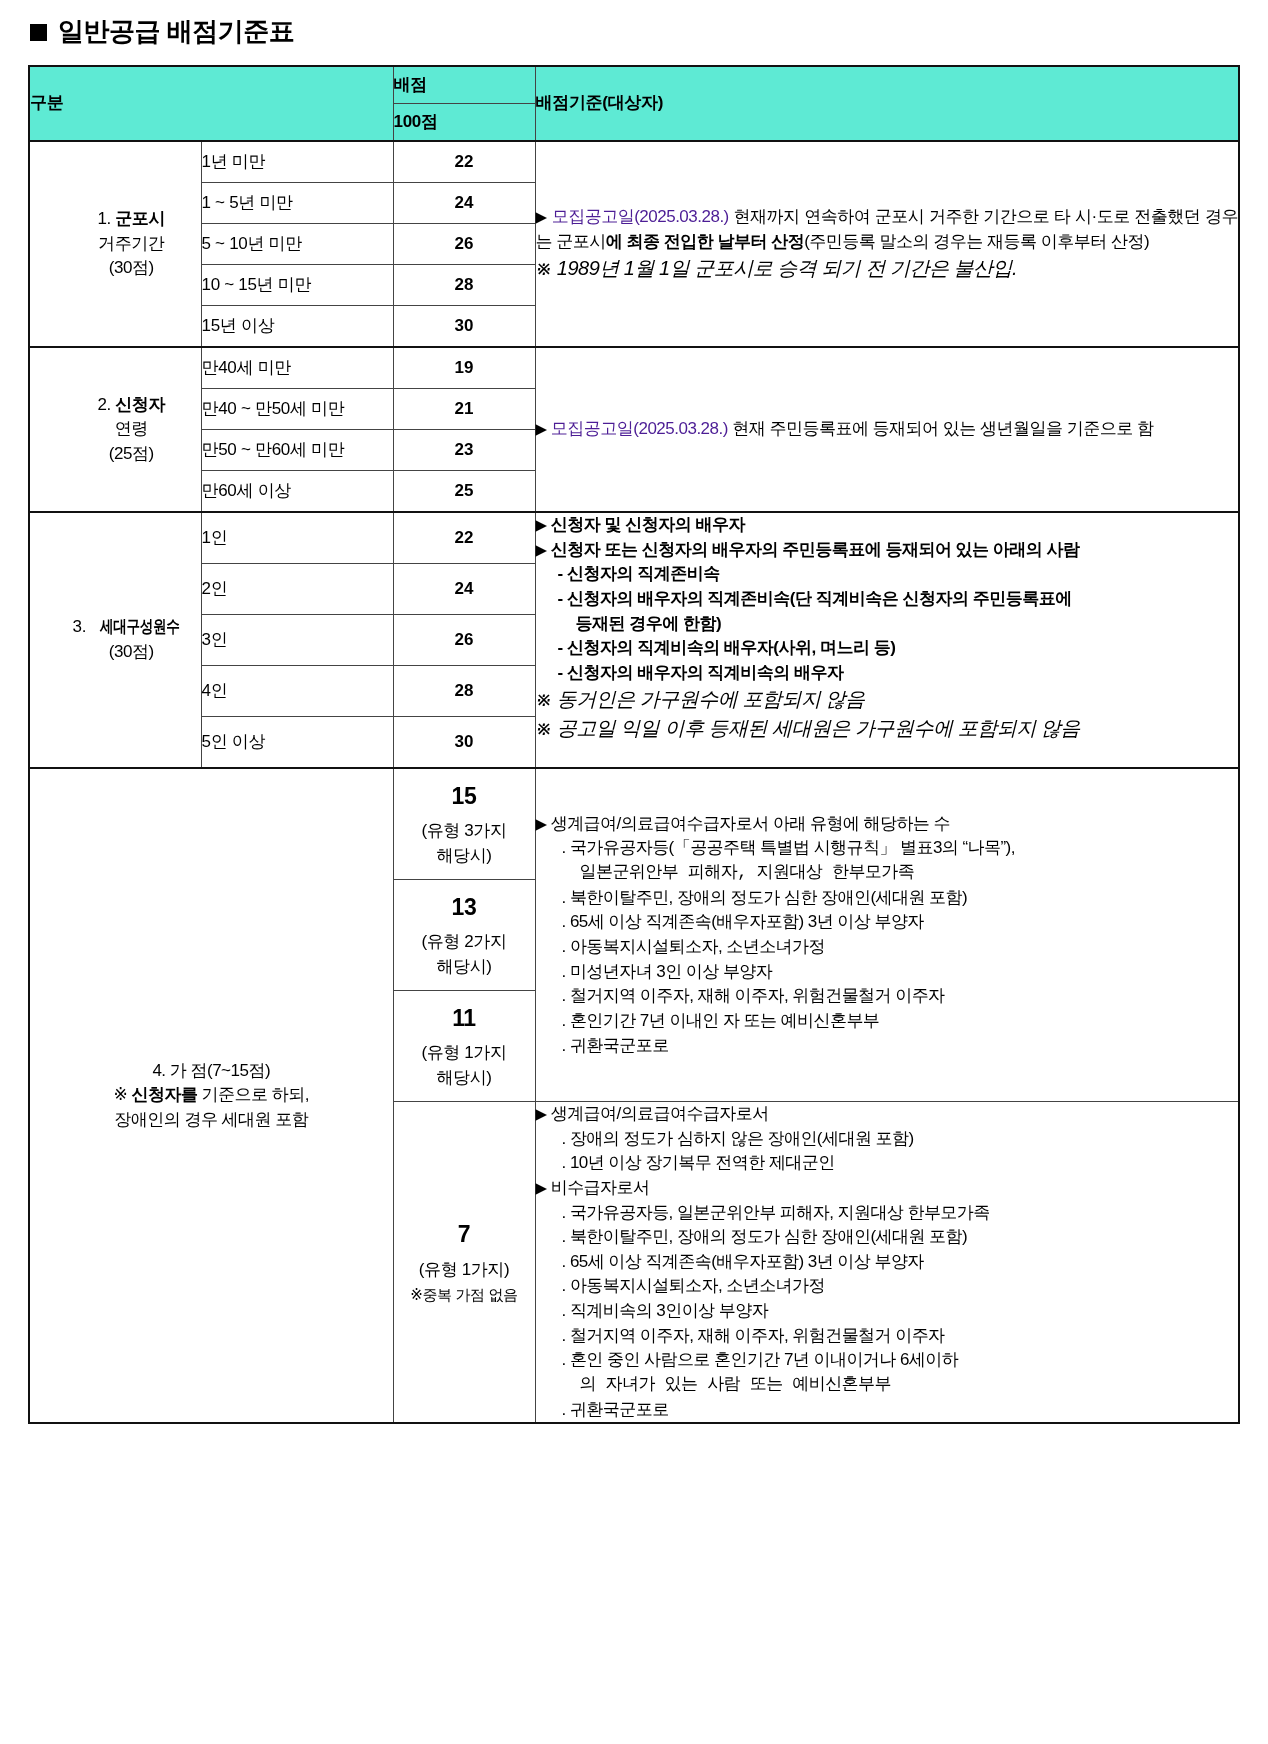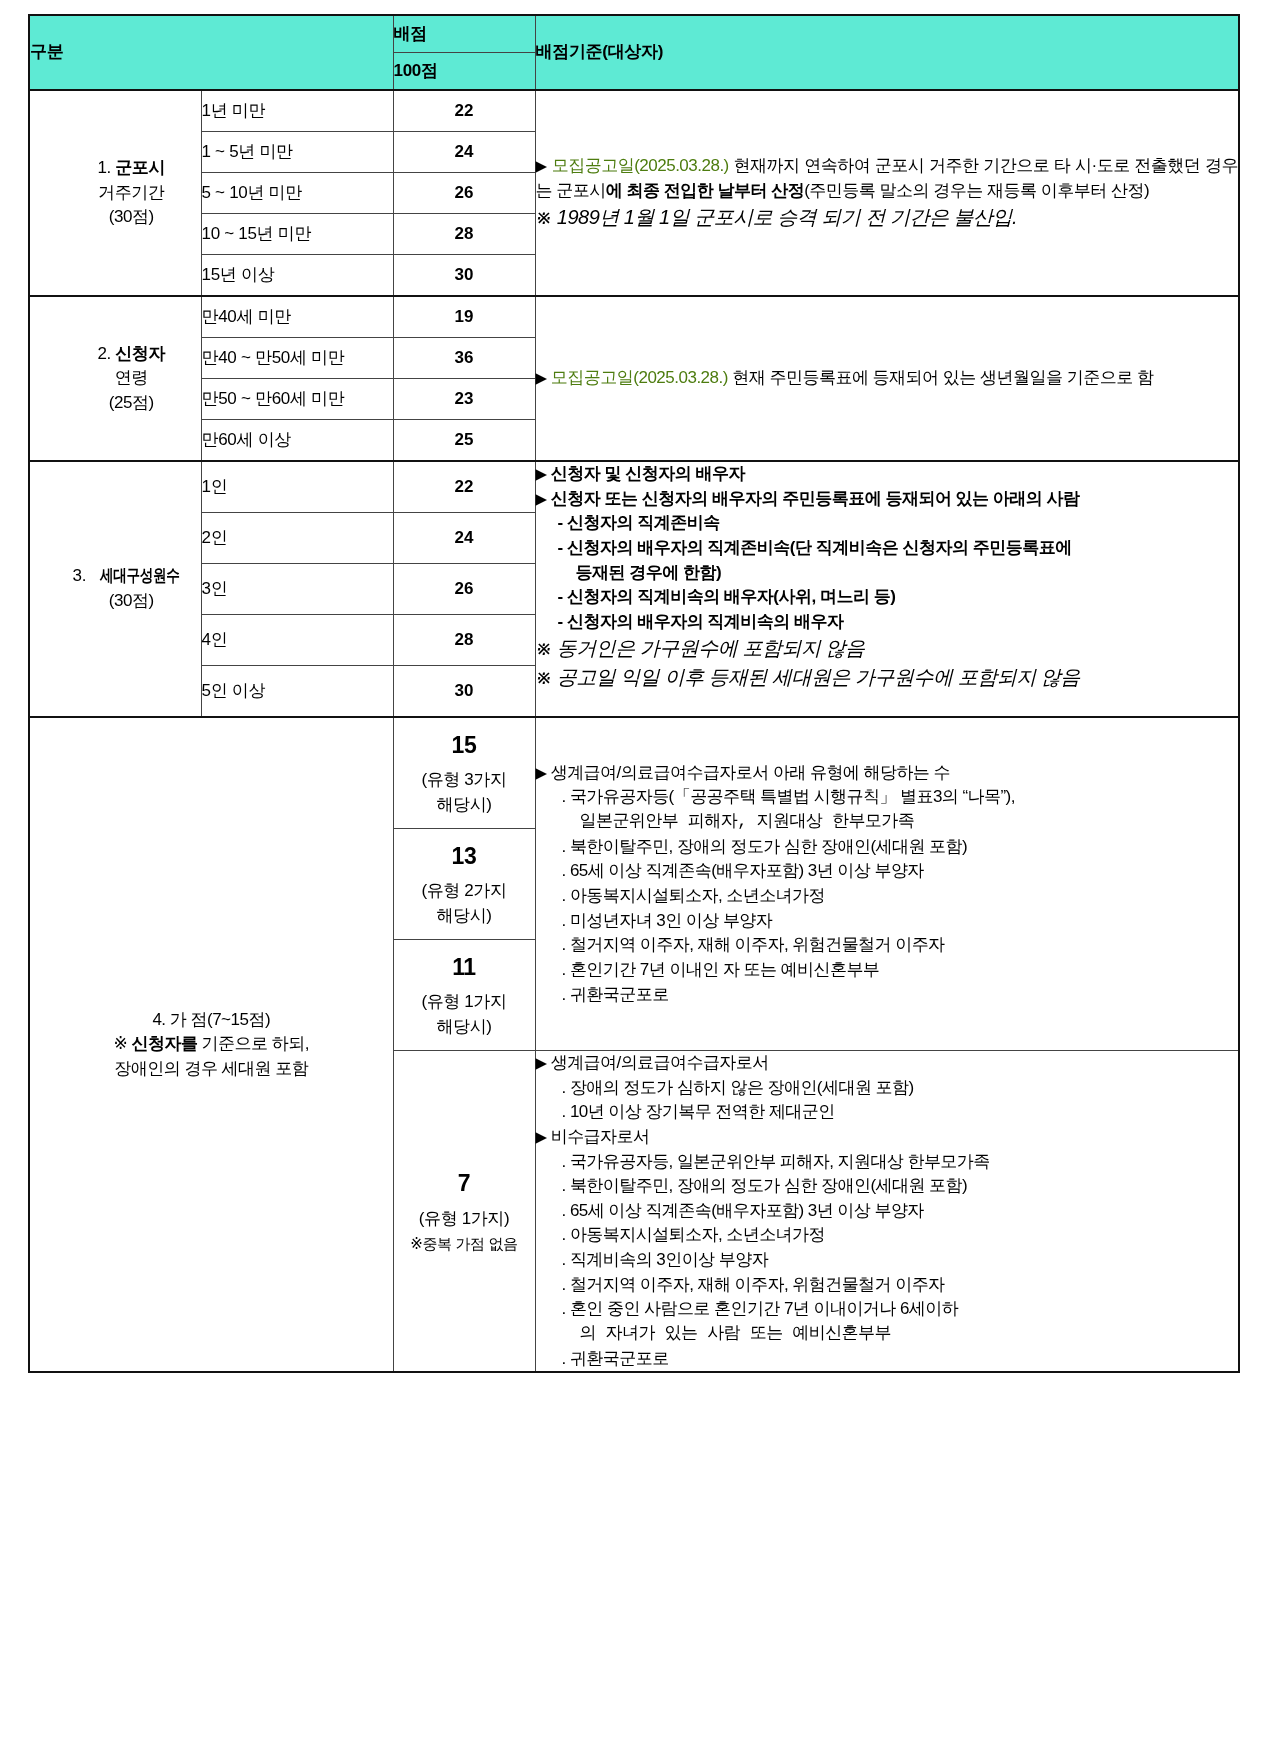--- a/index.html
+++ b/index.html
@@ -106,21 +106,21 @@
   .desc-cell {
     padding: 9px 12px 9px 10px;
     font-size: 17.5px;
     line-height: 1.52;
     letter-spacing: -0.5px;
     vertical-align: middle;
     text-align: left;
   }
   .desc-cell.top { vertical-align: top; }
   .desc-line { display: block; }
-  .grayish { color: #4d7c0f; }
+  .grayish { color: #4c1d95; }
   .bold { font-weight: bold; }
   .arrow { font-size: 15px; }
   .ind1 { padding-left: 22px; display: block; }
   .ind2 { padding-left: 40px; display: block; }
   .just { text-align: justify; text-justify: inter-character; }
   .small-note { font-size: 20px; display: block; letter-spacing: -0.5px; font-style: italic; }
   .condensed {
     display: inline-block;
     transform: scaleX(0.8);
     transform-origin: center;
@@ -141,20 +141,24 @@
   }
   .big-desc .hd { display: block; font-weight: normal; }
   .big-desc .it { display: block; padding-left: 26px; text-indent: 0; }
   .big-desc .it2 { display: block; padding-left: 44px; font-family: Liberation Mono, monospace; }
 </style>
 </head>
 <body>
 
 <div class="page">
 
+  <div class="doc-title">
+    <span class="title-bullet"></span>
+    <span>일반공급 배점기준표</span>
+  </div>
 
   <table class="score">
     <colgroup>
       <col style="width:172px">
       <col style="width:192px">
       <col style="width:142px">
       <col style="width:704px">
     </colgroup>
 
     <thead>
@@ -221,21 +225,21 @@
         <td class="desc-cell thickline-top" rowspan="4">
           <span class="desc-line just">
             <span class="arrow">▶</span>
             <span class="grayish">모집공고일(2025.03.28.)</span>
             <span>현재 주민등록표에 등재되어 있는 생년월일을 기준으로 함</span>
           </span>
         </td>
       </tr>
       <tr>
         <td class="cond-cell">만40 ~ 만50세 미만</td>
-        <td class="pts-cell">36</td>
+        <td class="pts-cell">21</td>
       </tr>
       <tr>
         <td class="cond-cell">만50 ~ 만60세 미만</td>
         <td class="pts-cell">23</td>
       </tr>
       <tr>
         <td class="cond-cell thickline-bottom">만60세 이상</td>
         <td class="pts-cell thickline-bottom">25</td>
       </tr>
 

